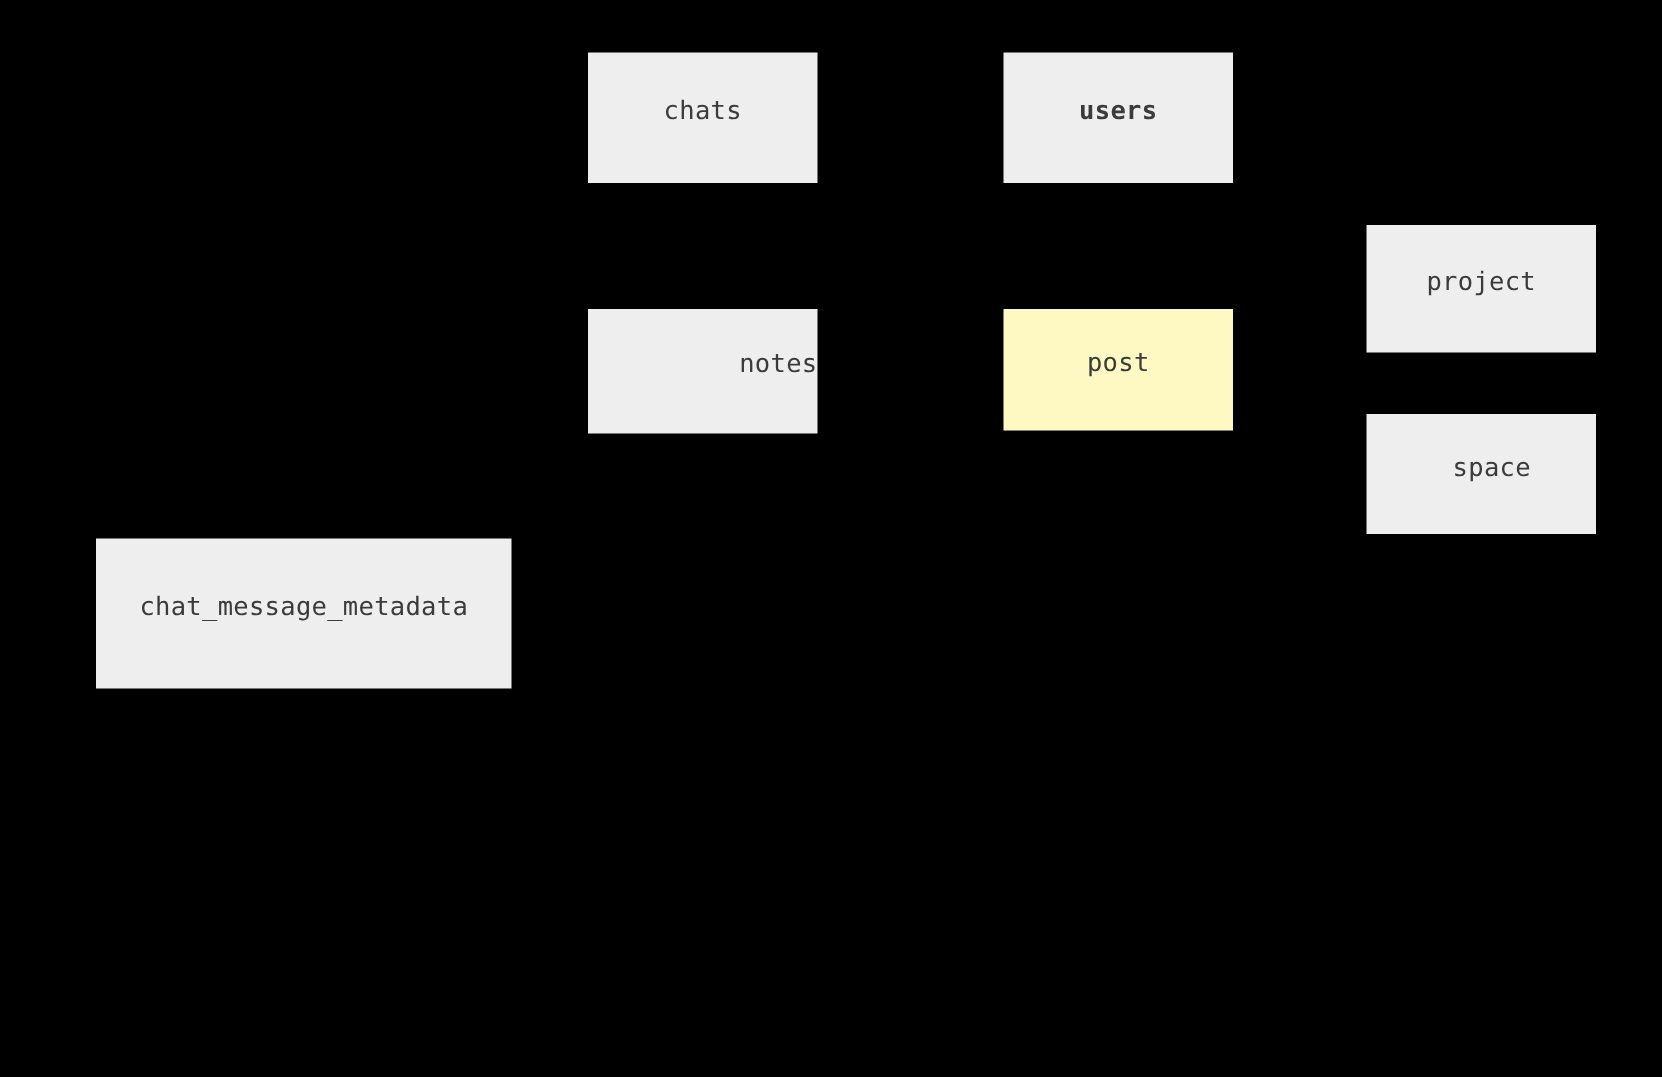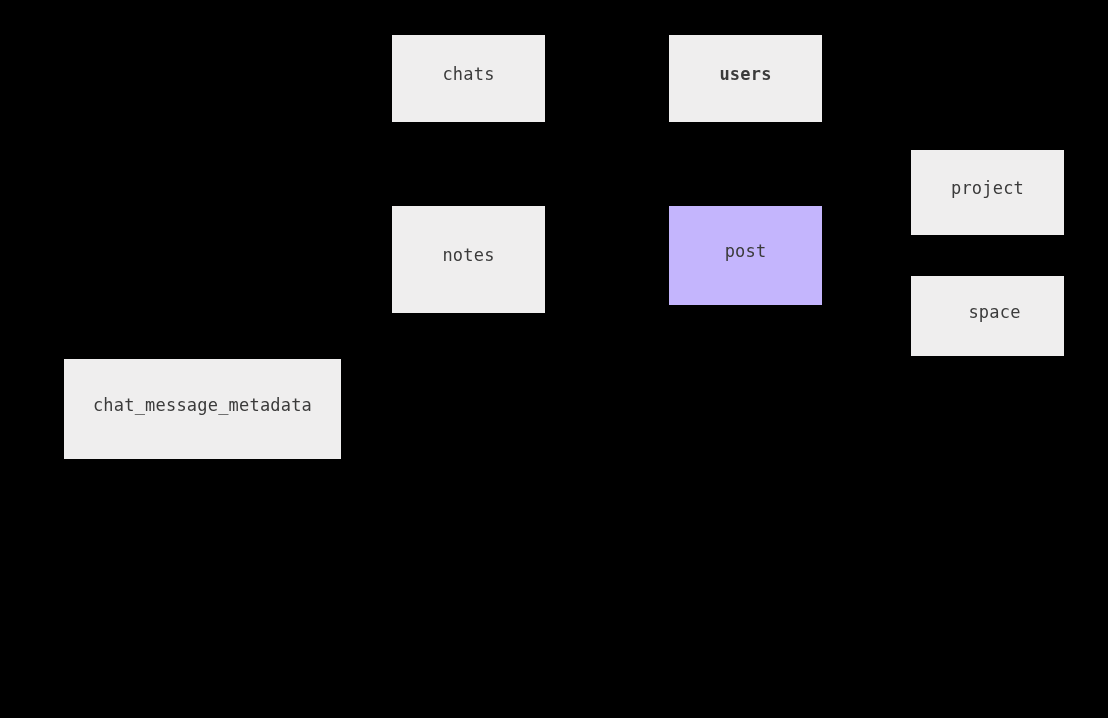--- a/index.html
+++ b/index.html
@@ -53,25 +53,25 @@
 
   <div class="table-node" style="left: 669px; top: 35px; width: 153px; height: 87px; background: rgb(239, 238, 238); font-weight: bold;">
     <span class="table-node-label" style="color: rgb(59, 59, 59);">users</span>
   </div>
 
   <div class="table-node" style="left: 911px; top: 150px; width: 153px; height: 85px; background: rgb(239, 238, 238);">
     <span class="table-node-label" style="color: rgb(59, 59, 59);">project</span>
   </div>
 
 
-  <div class="table-node" style="left: 392px; top: 206px; width: 153px; height: 107px; background: rgb(239, 238, 238);">
+  <div class="table-node" style="left: 392px; top: 206px; width: 153px; height: 83px; background: rgb(239, 238, 238); justify-content: flex-end;">
     <span class="table-node-label" style="color: rgb(59, 59, 59);">notes</span>
   </div>
 
-  <div class="table-node" style="left: 669px; top: 206px; width: 153px; height: 99px; background: #c4b5fd;">
+  <div class="table-node" style="left: 669px; top: 206px; width: 153px; height: 81px; background: #fef9c3;">
     <span class="table-node-label" style="color: rgb(59, 59, 59);">post</span>
   </div>
 
   <div class="table-node" style="left: 911px; top: 276px; width: 153px; height: 80px; background: rgb(239, 238, 238); padding-left: 14px;">
     <span class="table-node-label" style="color: rgb(59, 59, 59);">space</span>
   </div>
 
   <div class="table-node" style="left: 64px; top: 359px; width: 277px; height: 100px; background: rgb(239, 238, 238);">
     <span class="table-node-label" style="color: rgb(59, 59, 59);">chat_message_metadata</span>
   </div>

